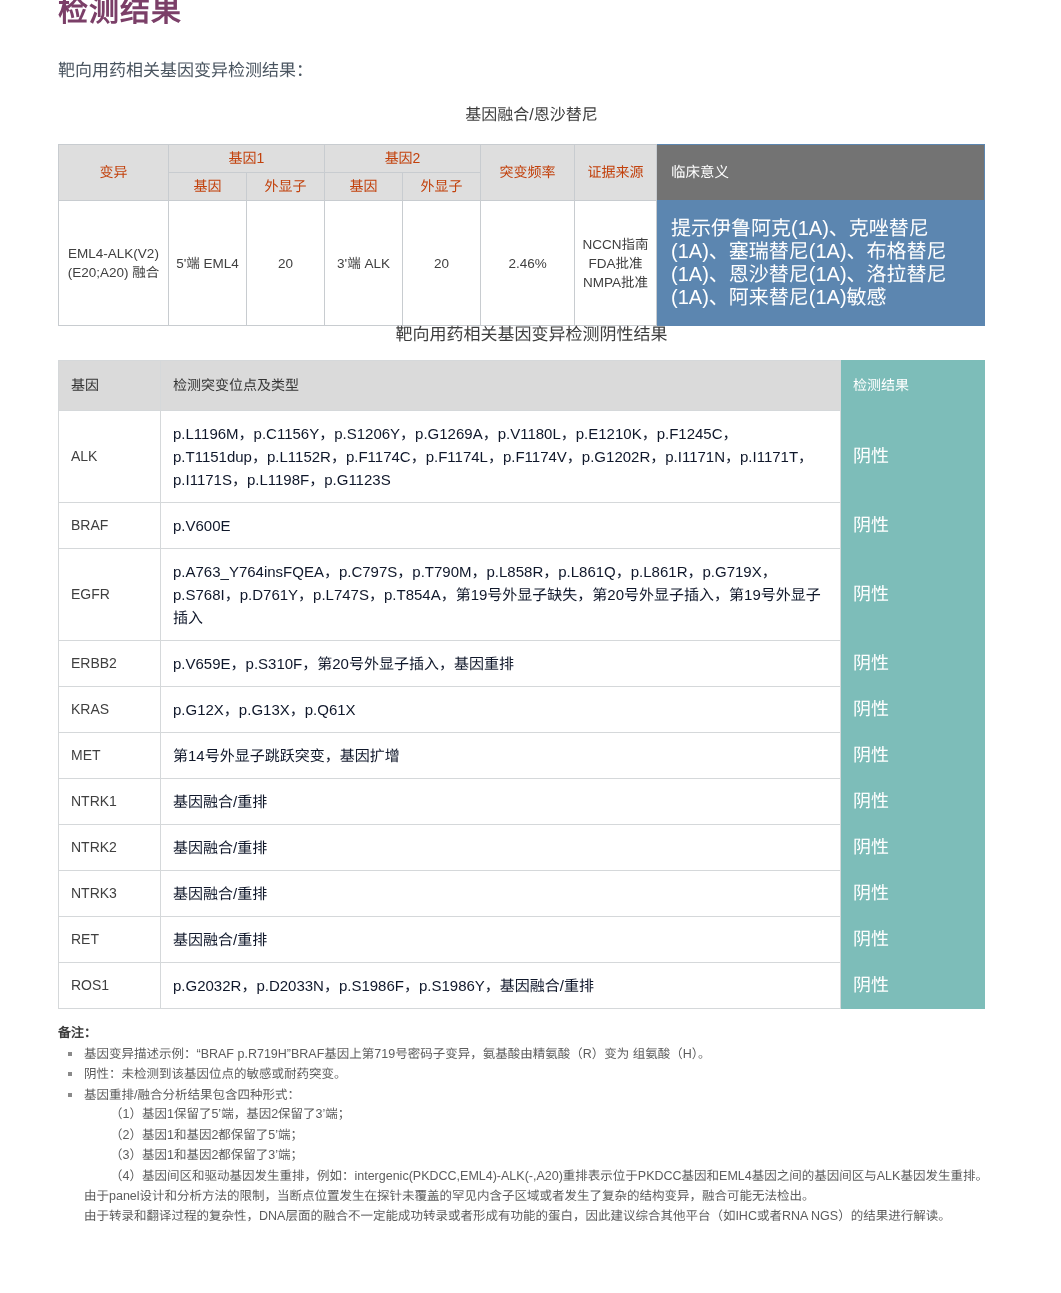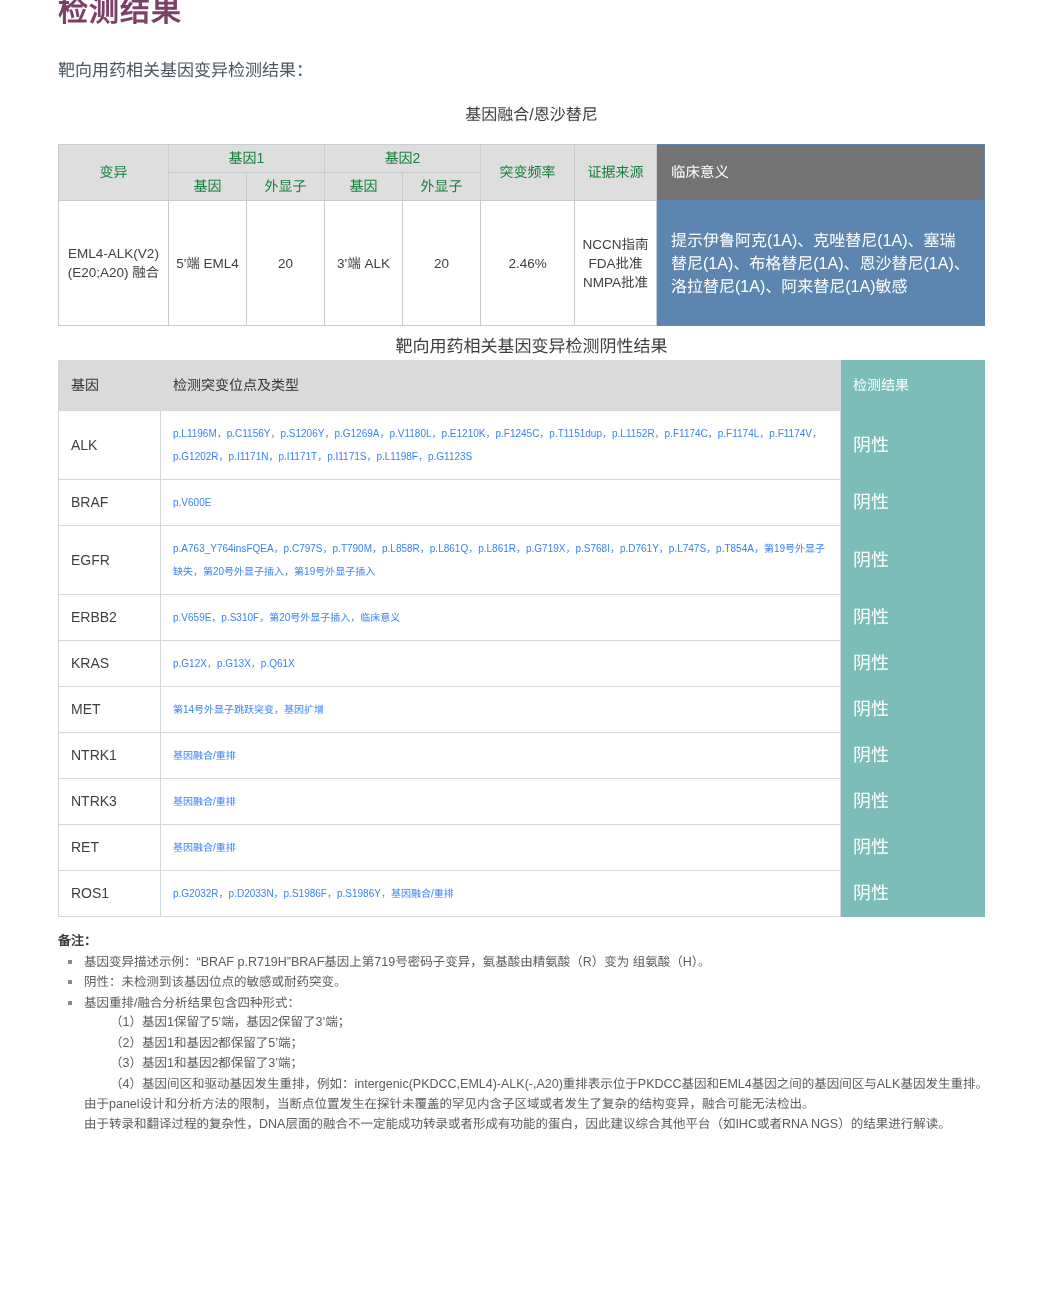--- a/index.html
+++ b/index.html
@@ -51,21 +51,21 @@
     text-align: center;
     font-size: 16px;
     font-weight: 400;
     color: #3d3d3d;
     line-height: 22px;
   }
   .cap-fusion { margin: 0; position: relative; top: 48px; }
   .cap-negative {
     margin: 0;
     position: relative;
-    top: 76px;
+    top: 64px;
     font-size: 17px;
   }
 
   
   table {
     border-collapse: collapse;
     table-layout: fixed;
     width: 926px;
     font-size: 13.5px;
   }
@@ -81,21 +81,21 @@
     padding: 4px 5px;
     text-align: center;
     vertical-align: middle;
     font-weight: 400;
     color: #3f3f3f;
     line-height: 19px;
   }
   table.fusion-table th {
     background: #dedede;
     font-size: 14px;
-    color: #15803d;
+    color: #c2410c;
   }
   table.fusion-table th.blue-head {
     background: #737373;
     color: #ffffff;
     text-align: left;
     padding-left: 14px;
     font-size: 14.5px;
     border-color: #5c86b0;
     border-left-color: #c8ccd0;
   }
@@ -103,21 +103,21 @@
     background: #ffffff;
     font-size: 13.5px;
     height: 108px;
   }
   table.fusion-table td.blue-cell {
     background: #5c86b0;
     color: #ffffff;
     text-align: left;
     padding: 8px 14px;
     line-height: 23px;
-    font-size: 16px;
+    font-size: 20px;
     border-color: #5c86b0;
     border-left-color: #c8ccd0;
   }
   .c-var   { width: 110px; }
   .c-g1    { width: 78px; }
   .c-e1    { width: 78px; }
   .c-g2    { width: 78px; }
   .c-e2    { width: 78px; }
   .c-freq  { width: 94px; }
   .c-src   { width: 82px; }
@@ -129,22 +129,22 @@
     top: 78px;
   }
   table.negative-table th,
   table.negative-table td {
     border: 1px solid #d5d8da;
     padding: 11px 12px;
     text-align: left;
     vertical-align: middle;
     font-weight: 400;
     line-height: 23px;
-    color: #3b82f6;
-    font-size: 10px;
+    color: #0f172a;
+    font-size: 15px;
   }
   table.negative-table thead th {
     background: #dadada;
     font-size: 14px;
     color: #333333;
     padding-top: 13px;
     padding-bottom: 13px;
   }
   table.negative-table thead th.result-head,
   table.negative-table td.result-cell {
@@ -286,35 +286,40 @@
           <td>p.V600E</td>
           <td class="result-cell">阴性</td>
         </tr>
         <tr>
           <td class="gene-cell">EGFR</td>
           <td>p.A763_Y764insFQEA，p.C797S，p.T790M，p.L858R，p.L861Q，p.L861R，p.G719X，p.S768I，p.D761Y，p.L747S，p.T854A，第19号外显子缺失，第20号外显子插入，第19号外显子插入</td>
           <td class="result-cell">阴性</td>
         </tr>
         <tr>
           <td class="gene-cell">ERBB2</td>
-          <td>p.V659E，p.S310F，第20号外显子插入，临床意义</td>
+          <td>p.V659E，p.S310F，第20号外显子插入，基因重排</td>
           <td class="result-cell">阴性</td>
         </tr>
         <tr>
           <td class="gene-cell">KRAS</td>
           <td>p.G12X，p.G13X，p.Q61X</td>
           <td class="result-cell">阴性</td>
         </tr>
         <tr>
           <td class="gene-cell">MET</td>
           <td>第14号外显子跳跃突变，基因扩增</td>
           <td class="result-cell">阴性</td>
         </tr>
         <tr>
           <td class="gene-cell">NTRK1</td>
+          <td>基因融合/重排</td>
+          <td class="result-cell">阴性</td>
+        </tr>
+        <tr>
+          <td class="gene-cell">NTRK2</td>
           <td>基因融合/重排</td>
           <td class="result-cell">阴性</td>
         </tr>
         <tr>
           <td class="gene-cell">NTRK3</td>
           <td>基因融合/重排</td>
           <td class="result-cell">阴性</td>
         </tr>
         <tr>
           <td class="gene-cell">RET</td>

